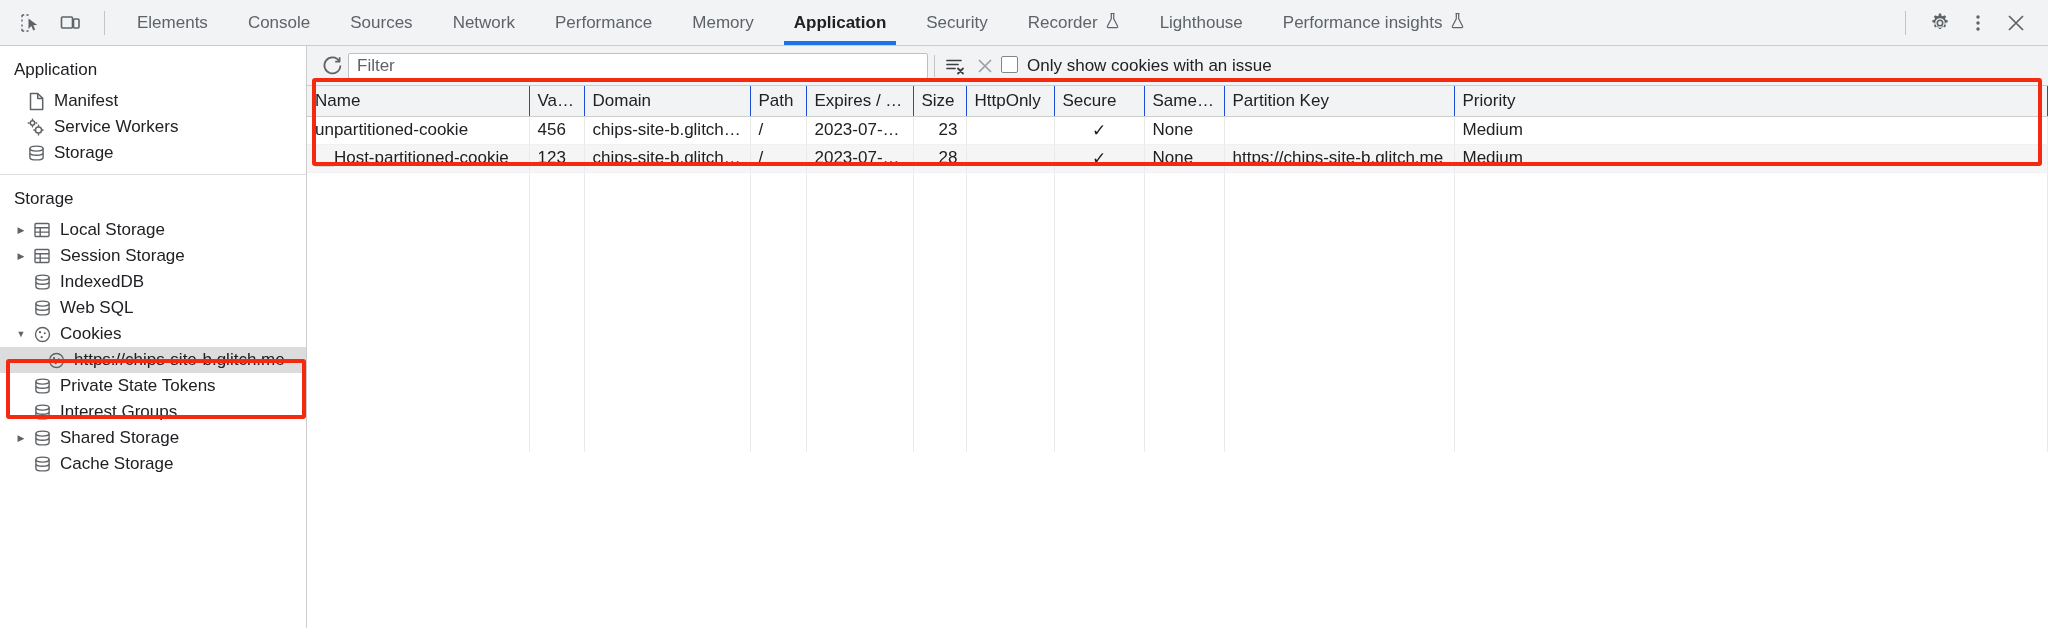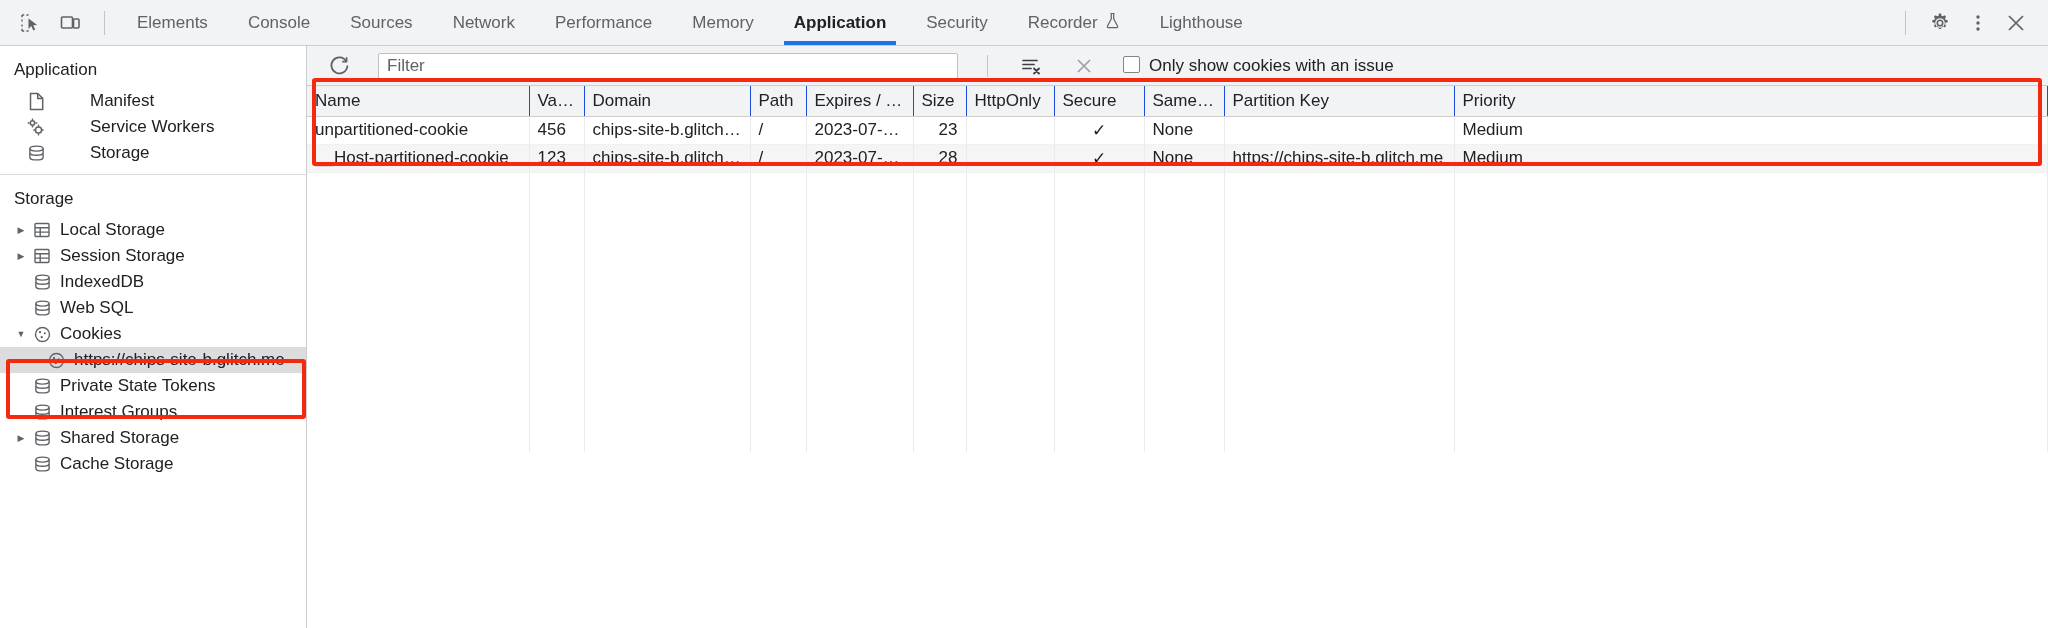--- a/index.html
+++ b/index.html
@@ -80,41 +80,41 @@
     display: flex; align-items: center; justify-content: center;
     font-size: 9px; color: #5f6368;
   }
   .twisty.empty { visibility: hidden; }
   .ico {
     width: 24px; min-width: 24px; height: 20px;
     display: flex; align-items: center; justify-content: center;
     margin-right: 6px;
   }
   .lbl { white-space: nowrap; overflow: hidden; text-overflow: ellipsis; }
-  .indent-1 { padding-left: 24px; gap: 36px; }
+  .indent-1 { padding-left: 24px; }
   .indent-2 { padding-left: 12px; }
   .indent-3 { padding-left: 44px; }
 
   
   .anno {
     position: absolute;
     border: 4px solid #f4290f;
     border-radius: 3px;
     pointer-events: none;
     z-index: 30;
   }
   #anno-cookies { left: 6px; top: 313px; width: 300px; height: 60px; }
 
   
   .main { flex: 1; display: flex; flex-direction: column; min-width: 0; background: #fff; }
   .filterbar {
     height: 40px; min-height: 40px;
     background: #f1f3f4;
     display: flex; align-items: center;
-    gap: 25px; padding: 0 18px;
+    gap: 2px; padding: 0 11px;
     border-bottom: 1px solid #cdcdcd;
   }
   .fb-btn {
     width: 28px; height: 28px;
     display: flex; align-items: center; justify-content: center;
     border-radius: 3px;
   }
   .filter-input {
     flex: 0 1 580px;
     height: 26px;
@@ -232,20 +232,28 @@
       <div class="tab">
         <span>Recorder</span>
         <span>
           <svg width="15" height="17" viewBox="0 0 15 17">
             <path d="M5.5 1.5h4M6.3 1.5v5.2L2.4 14.2a1 1 0 0 0 .9 1.5h8.4a1 1 0 0 0 .9-1.5L8.7 6.7V1.5" fill="none" stroke="#5f6368" stroke-width="1.2" stroke-linejoin="round"></path>
           </svg>
         </span>
       </div>
       <div class="tab">
         <span>Lighthouse</span>
+      </div>
+      <div class="tab">
+        <span>Performance insights</span>
+        <span>
+          <svg width="15" height="17" viewBox="0 0 15 17">
+            <path d="M5.5 1.5h4M6.3 1.5v5.2L2.4 14.2a1 1 0 0 0 .9 1.5h8.4a1 1 0 0 0 .9-1.5L8.7 6.7V1.5" fill="none" stroke="#5f6368" stroke-width="1.2" stroke-linejoin="round"></path>
+          </svg>
+        </span>
       </div>
     </div>
 
     <div class="tb-right">
       <div class="tb-sep"></div>
       <div class="tb-iconbtn">
         <svg width="24" height="24" viewBox="0 0 24 24">
           <path fill="#5f6368" d="M12 15.5a3.5 3.5 0 1 1 0-7 3.5 3.5 0 0 1 0 7zm0-1.6a1.9 1.9 0 1 0 0-3.8 1.9 1.9 0 0 0 0 3.8z"></path>
           <path fill="#5f6368" d="M10.9 2.6h2.2l.3 2.1c.5.15.97.36 1.4.63l1.78-1.2 1.56 1.56-1.2 1.78c.27.43.48.9.63 1.4l2.1.3v2.2l-2.1.3c-.15.5-.36.97-.63 1.4l1.2 1.78-1.56 1.56-1.78-1.2c-.43.27-.9.48-1.4.63l-.3 2.1h-2.2l-.3-2.1a5.9 5.9 0 0 1-1.4-.63l-1.78 1.2-1.56-1.56 1.2-1.78a5.9 5.9 0 0 1-.63-1.4l-2.1-.3v-2.2l2.1-.3c.15-.5.36-.97.63-1.4l-1.2-1.78L7.42 4.13 9.2 5.33c.43-.27.9-.48 1.4-.63zM12 7.2a4.8 4.8 0 1 0 0 9.6 4.8 4.8 0 0 0 0-9.6z"></path>
         </svg>

